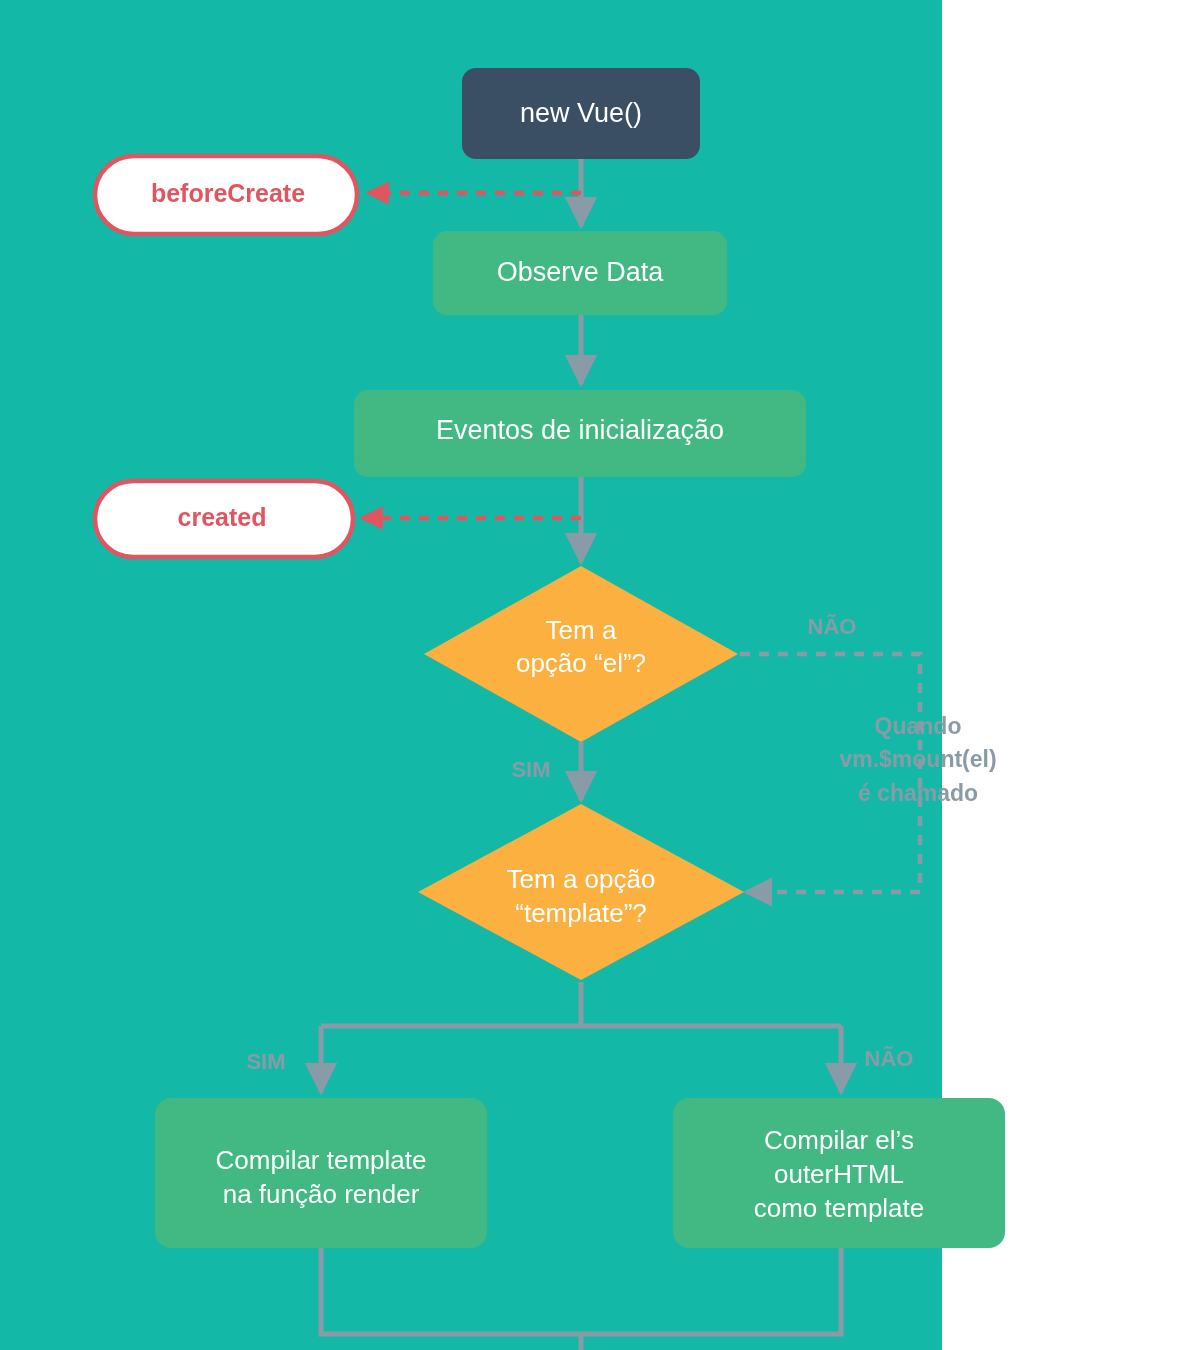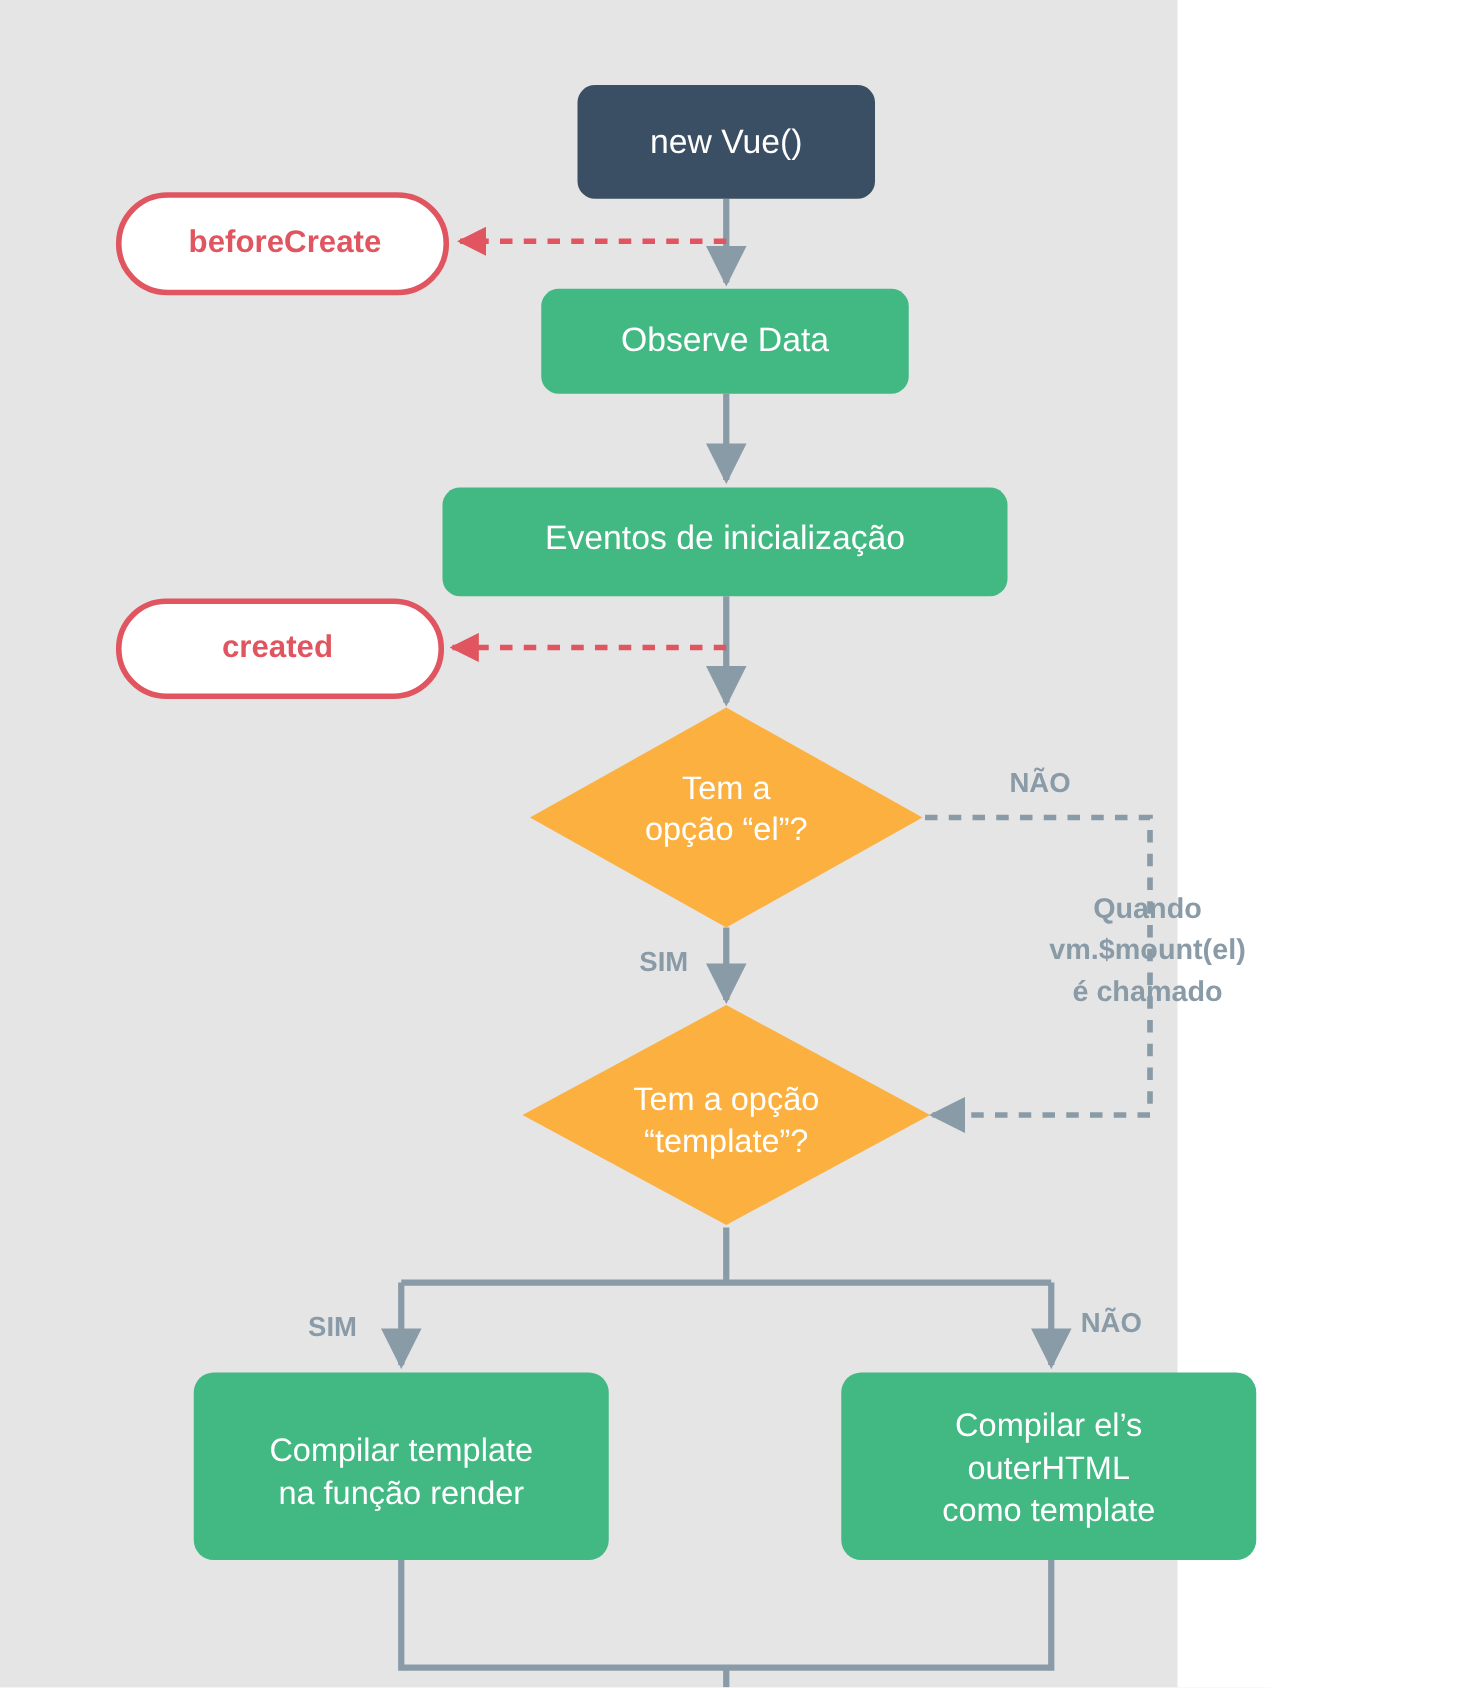--- a/index.html
+++ b/index.html
@@ -10,21 +10,21 @@
   body {
     width: 1184px;
     height: 1350px;
     font-family: "Liberation Sans", sans-serif;
     overflow: hidden;
   }
   #diagram-root {
     position: relative;
     width: 942px;
     height: 1350px;
-    background: #e5e5e5;
+    background: #14b8a6;
   }
   svg.flow {
     display: block;
     width: 1184px;
     height: 1350px;
   }
   .node-label {
     font-family: "Liberation Sans", sans-serif;
     fill: #ffffff;
     font-size: 27px;

